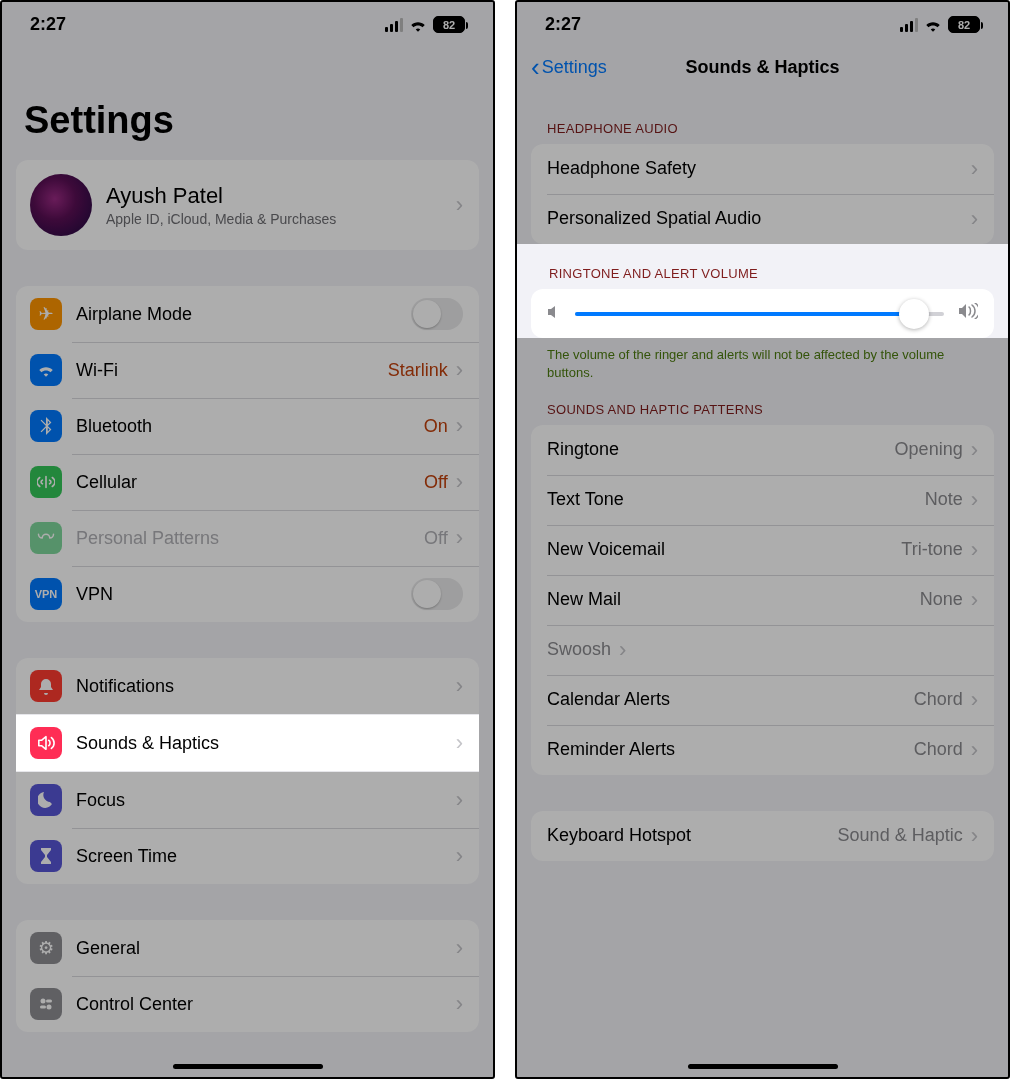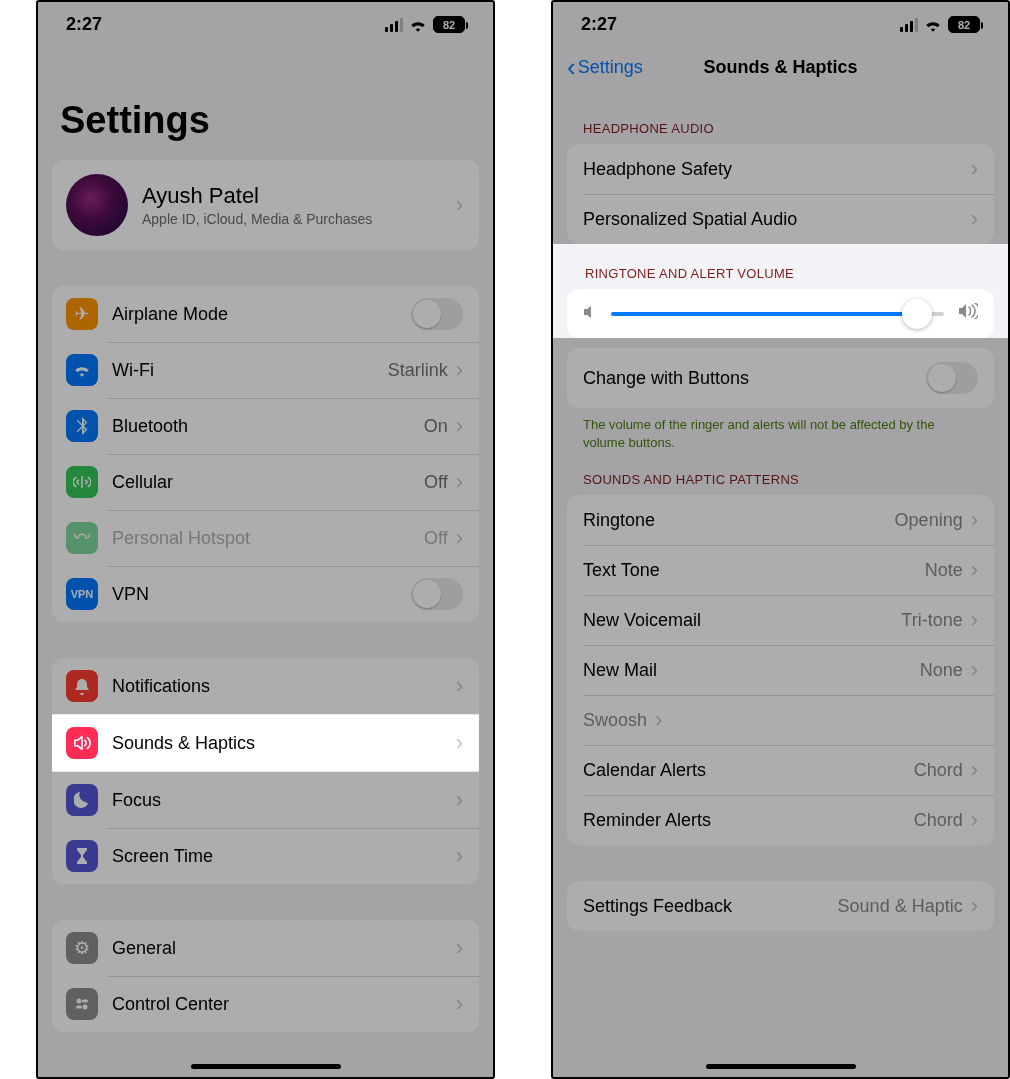--- a/index.html
+++ b/index.html
@@ -11,21 +11,20 @@
     width: 1010px;
     height: 1079px;
   }
   .phone {
     flex: 1;
     border: 2px solid #000;
     border-radius: 3px;
     position: relative;
     overflow: hidden;
     background: #f2f2f7;
-    margin-left: 36px;
   }
   .dimmer {
     position: absolute;
     inset: 0;
     background: rgba(0,0,0,0.32);
     pointer-events: none;
     z-index: 50;
   }
   
   .status-bar {
@@ -58,21 +57,21 @@
   .row + .row::before {
     content:""; position:absolute; top:0; left:56px; right:0; height:1px; background:#d9d9de;
   }
   .group.profile .row + .row::before, .row.nosep::before { display:none;}
   .app-icon {
     width:32px; height:32px; border-radius:8px; margin-right:14px;
     display:flex; align-items:center; justify-content:center; color:#fff;
     font-size:18px;
   }
   .row-label { flex:1; font-size:18px; color:#000;}
-  .row-value { color:#737373; font-size:18px; margin-right:8px;}
+  .row-value { color:#c2410c; font-size:18px; margin-right:8px;}
   .chev { color:#c5c5c9; font-size:22px; line-height:1;}
   .toggle {
     width:52px; height:32px; background:#e9e9ea; border-radius:16px; position:relative;
   }
   .toggle .knob {
     width:28px; height:28px; background:#fff; border-radius:50%;
     position:absolute; top:2px; left:2px; box-shadow:0 1px 2px rgba(0,0,0,.25);
   }
   .profile {
     margin-top: 0;
@@ -95,21 +94,21 @@
   .nav-back .bchev { font-size:26px; margin-right:2px; font-weight:500;}
   .nav-title { font-size:18px; font-weight:600;}
   .section-header {
     font-size:13px; color:#7f1d1d; text-transform:uppercase; letter-spacing:.3px;
     padding: 28px 30px 8px;
   }
   .section-footer {
     font-size:13px; color:#4d7c0f; padding:8px 30px; line-height:1.4;
   }
   .row-r {
-    display:flex; align-items:center; padding:14px 16px; position:relative; min-height:50px;
+    display:flex; align-items:flex-start; padding:14px 16px; position:relative; min-height:50px;
   }
   .row-r + .row-r::before {
     content:""; position:absolute; top:0; left:16px; right:0; height:1px; background:#d9d9de;
   }
   .row-r .lbl { flex:1; font-size:18px;}
   .row-r .val { font-size:18px; color:#8a8a8e; margin-right:8px;}
   
   .volume-section {
     position:relative; z-index:60; background:#f2f2f7; padding-bottom:0;
   }
@@ -205,21 +204,21 @@
       <div class="row-label">Cellular</div>
       <div class="row-value">Off</div>
       <span class="chev">›</span>
     </div>
     <div class="row disabled">
       <div class="app-icon" style="background:#7fd89c">
         <svg width="18" height="12" viewBox="0 0 24 14">
             <path d="M7 7a5 5 0 0110 0M7 7a5 5 0 01-5-5M17 7a5 5 0 005-5" stroke="#fff" stroke-width="2" fill="none" stroke-linecap="round"></path>
           </svg>
       </div>
-      <div class="row-label">Personal Hotspot</div>
+      <div class="row-label">Personal Patterns</div>
       <div class="row-value">Off</div>
       <span class="chev">›</span>
     </div>
     <div class="row">
       <div class="app-icon" style="background:#007aff;font-size:11px;font-weight:700">VPN</div>
       <div class="row-label">VPN</div>
       <div class="toggle">
           <div class="knob"></div>
         </div>
     </div>
@@ -343,28 +342,20 @@
       </div>
       <span class="speaker-ic">
         <svg width="20" height="16" viewBox="0 0 20 16">
             <path d="M1 5h3l4-4v14l-4-4H1V5z" fill="#8a8a8e"></path>
             <path d="M11 4c2 1 2 7 0 8M14 2c4 3 4 9 0 12M17 0c6 4 6 12 0 16" stroke="#8a8a8e" stroke-width="1.5" fill="none" stroke-linecap="round"></path>
           </svg>
       </span>
     </div>
   </div>
 
-  <div class="group" style="margin-top:10px">
-    <div class="row-r">
-      <div class="lbl">Change with Buttons</div>
-      <div class="toggle">
-          <div class="knob"></div>
-        </div>
-    </div>
-  </div>
   <div class="section-footer">The volume of the ringer and alerts will not be affected by the volume buttons.</div>
 
   <div class="section-header" style="padding-top:12px">Sounds and Haptic Patterns</div>
   <div class="group" id="patterns-group">
       <div class="row-r">
         <div class="lbl">Ringtone</div>
         <div class="val">Opening</div>
         <span class="chev">›</span>
       </div>
       <div class="row-r">
@@ -393,20 +384,20 @@
       </div>
       <div class="row-r">
         <div class="lbl">Reminder Alerts</div>
         <div class="val">Chord</div>
         <span class="chev">›</span>
       </div>
     </div>
 
   <div class="group" style="margin-top:36px">
     <div class="row-r">
-      <div class="lbl">Settings Feedback</div>
+      <div class="lbl">Keyboard Hotspot</div>
       <div class="val">Sound &amp; Haptic</div>
       <span class="chev">›</span>
     </div>
   </div>
 
   <div class="home-ind"></div>
 </div>
 
 </body></html>

